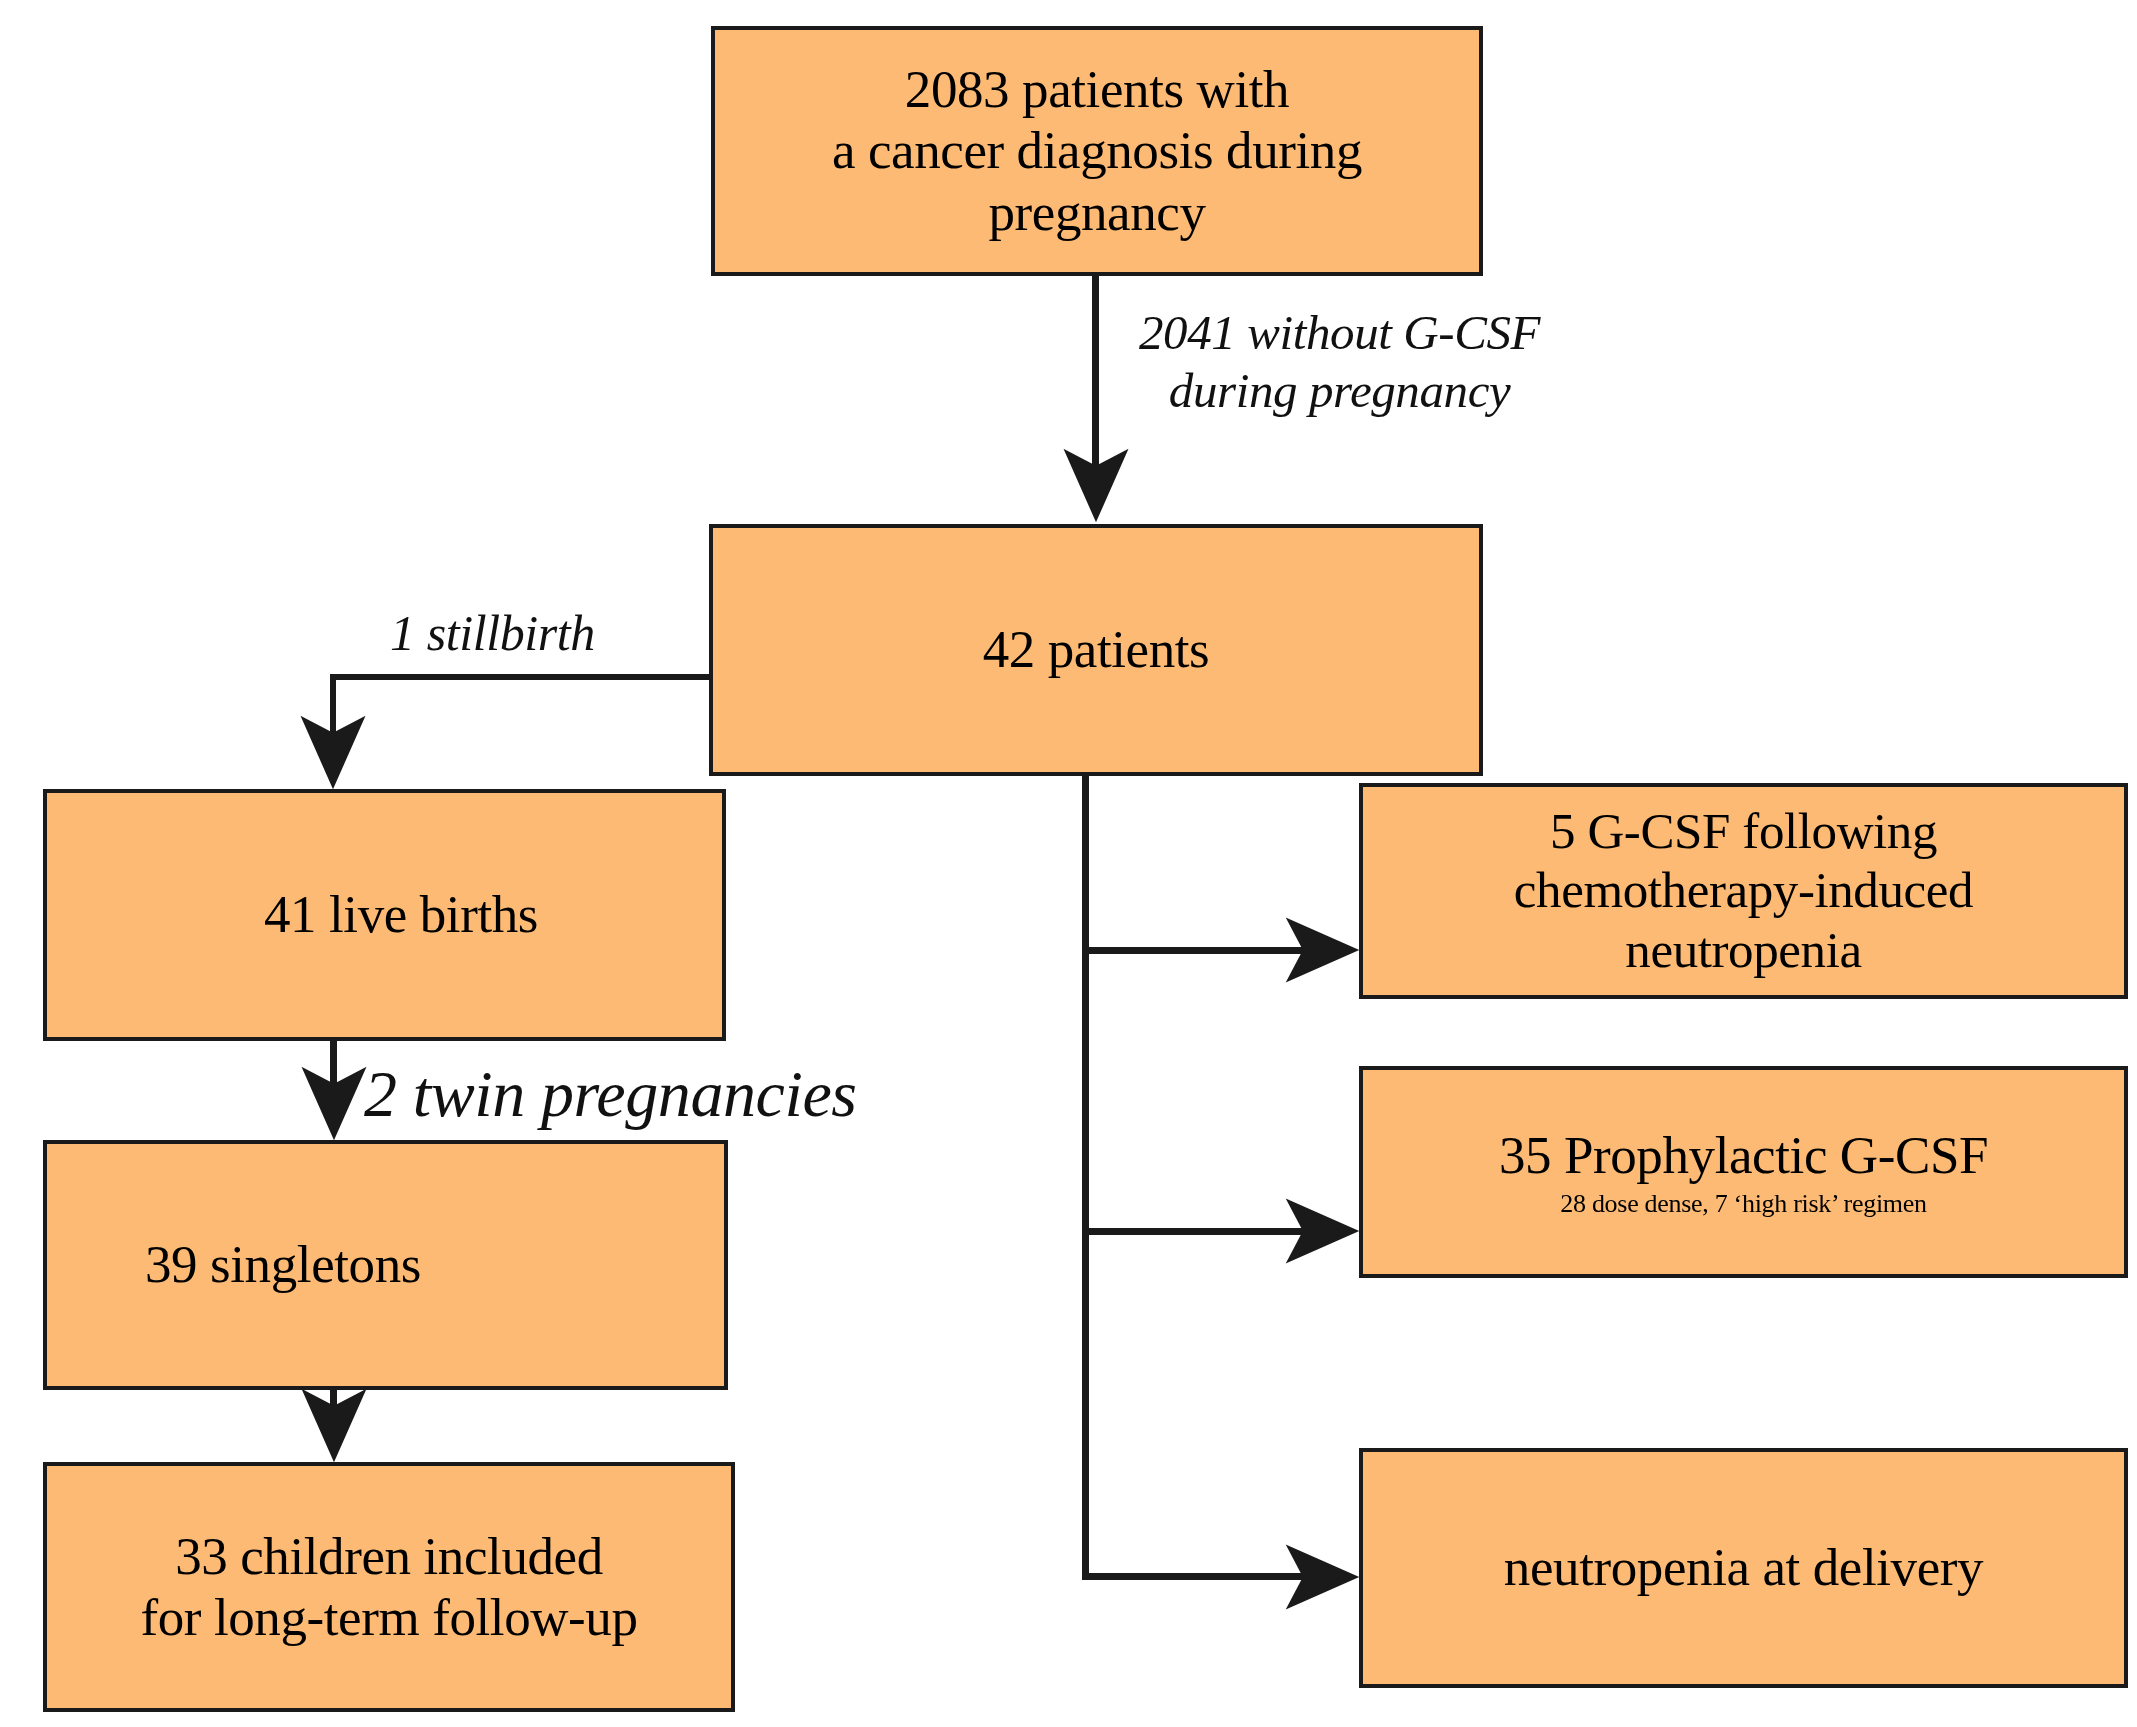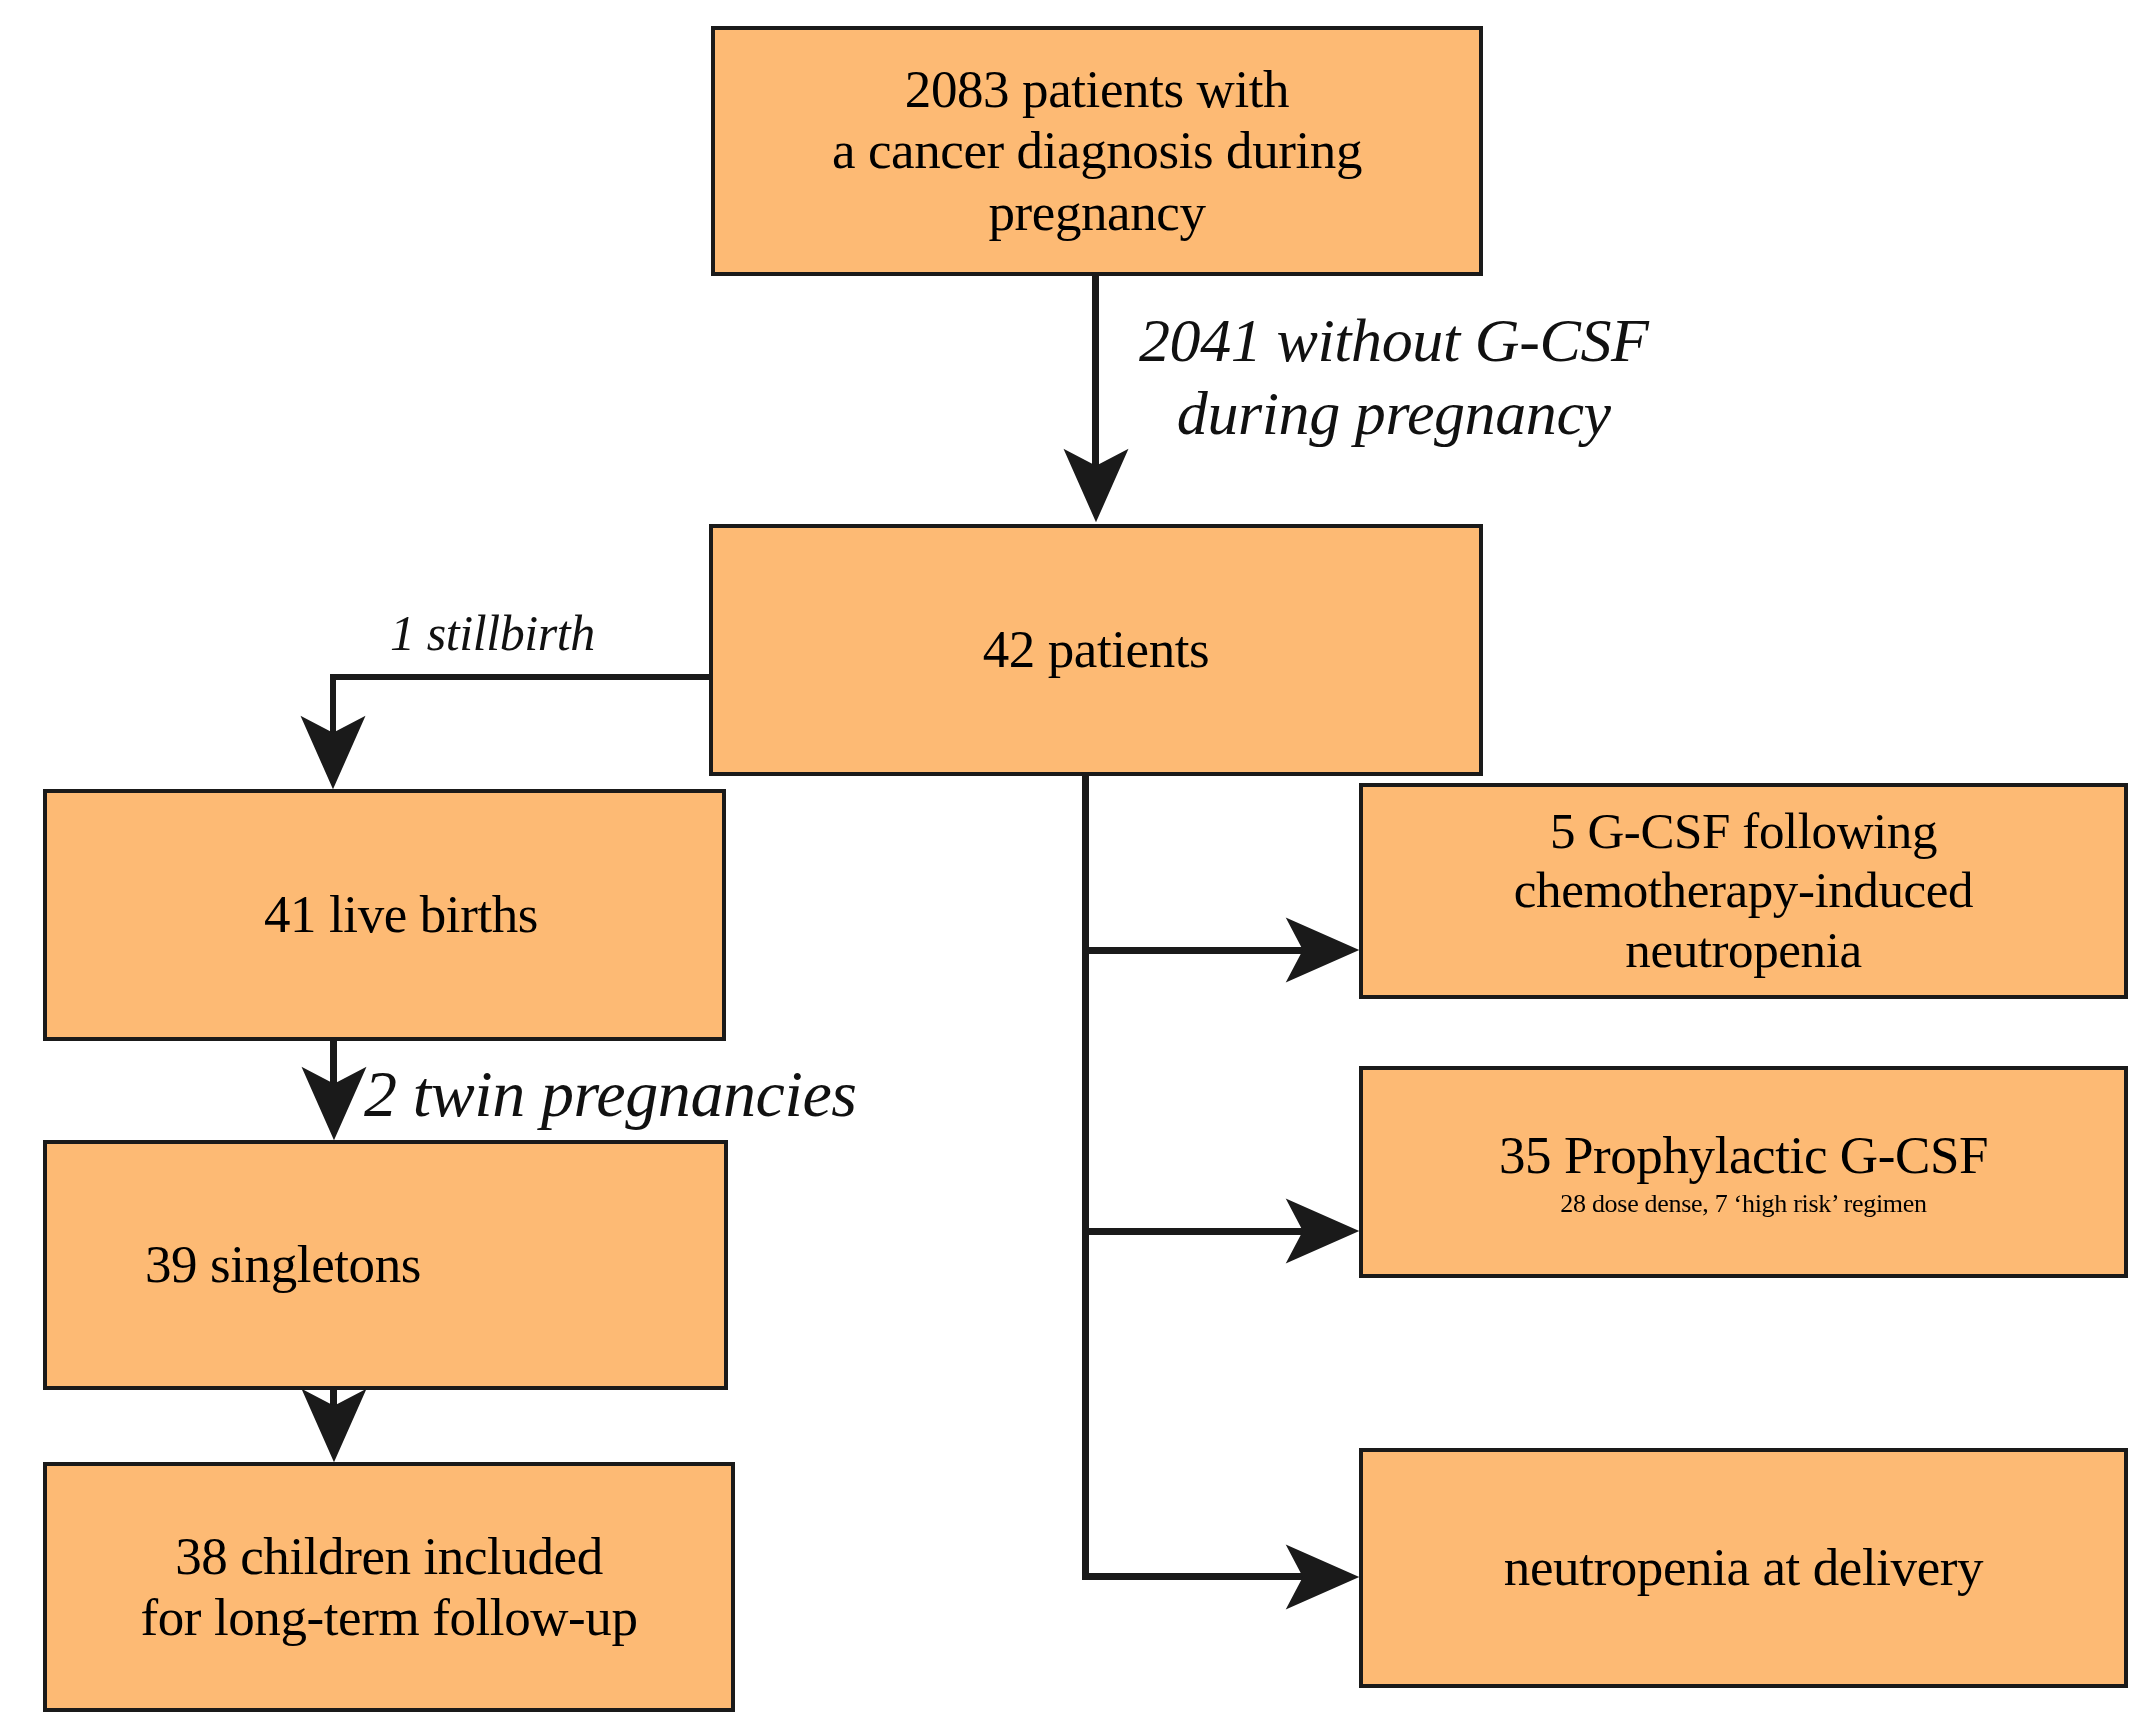--- a/index.html
+++ b/index.html
@@ -68,21 +68,21 @@
     <span class="txt">a cancer diagnosis during</span>
     <span class="txt">pregnancy</span>
   </div>
 
   <div class="ln vline" style="left:1092px; top:276px; width:6.8px; height:216px;"></div>
   <div class="ahead" style="left:1096px; top:522px;">
     <svg width="86" height="77" viewBox="0 0 100 90" style="position:absolute; left:-43px; top:-75px;">
       <path d="M50 88 L12 2 L50 22 L88 2 Z" fill="#1a1a1a"></path>
     </svg>
   </div>
-  <div class="elabel" style="left:1139px; top:304px; font-size:62px; text-align:center;">
+  <div class="elabel" style="left:1139px; top:304px; font-size:49px; text-align:center;">
     <span>2041  without G-CSF</span><br>
     <span>during pregnancy</span>
   </div>
 
   <div class="node bold" style="left:709px; top:524px; width:774px; height:252px; font-size:53px;">
     <span class="txt">42 patients</span>
   </div>
 
   <div class="ln hline" style="left:330px; top:674px; width:383px; height:6px;"></div>
   <div class="ln vline" style="left:330px; top:674px; width:6px; height:77px;"></div>
@@ -110,21 +110,21 @@
   </div>
 
   <div class="ln vline" style="left:330px; top:1390px; width:6.8px; height:34px;"></div>
   <div class="ahead" style="left:334px; top:1462px;">
     <svg width="86" height="77" viewBox="0 0 100 90" style="position:absolute; left:-43px; top:-75px;">
       <path d="M50 88 L12 2 L50 22 L88 2 Z" fill="#1a1a1a"></path>
     </svg>
   </div>
 
   <div class="node" style="left:43px; top:1462px; width:692px; height:250px; font-size:53px;">
-    <span class="txt">38 children included</span>
+    <span class="txt">33 children included</span>
     <span class="txt">for long-term follow-up</span>
   </div>
 
   <div class="ln vline" style="left:1082px; top:773px; width:6.8px; height:806px;"></div>
 
   <div class="ln hline" style="left:1082px; top:947px; width:240px; height:6.8px;"></div>
   <div class="ahead" style="left:1359px; top:950px;">
     <svg width="77" height="86" viewBox="0 0 90 100" style="position:absolute; left:-75px; top:-43px;">
       <path d="M88 50 L2 12 L22 50 L2 88 Z" fill="#1a1a1a"></path>
     </svg>

